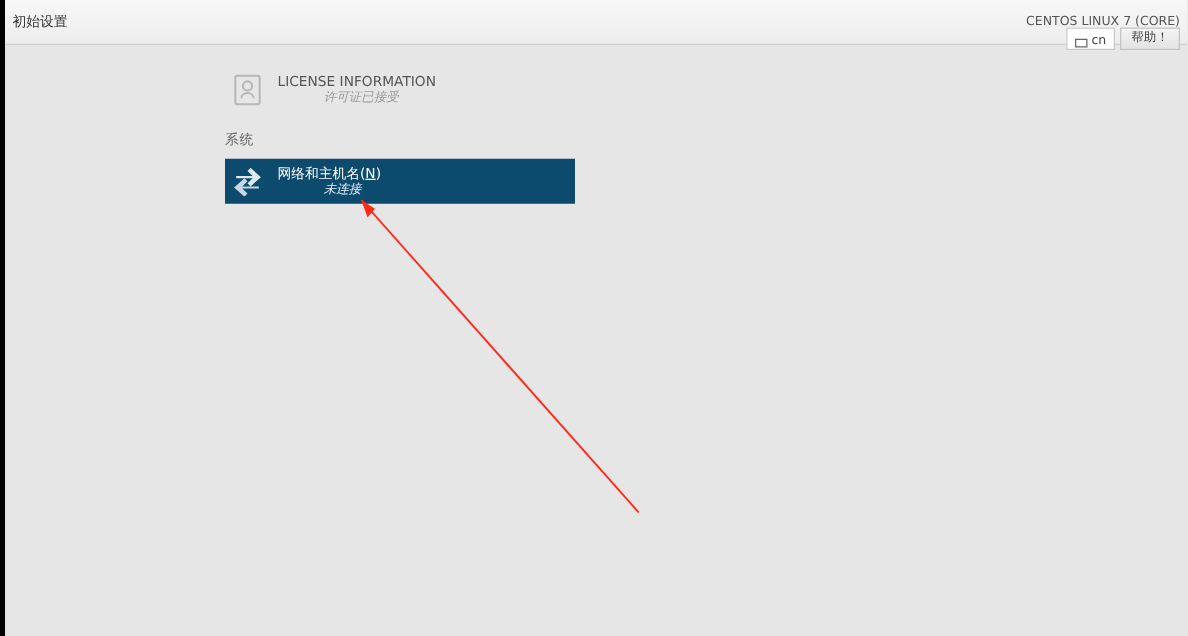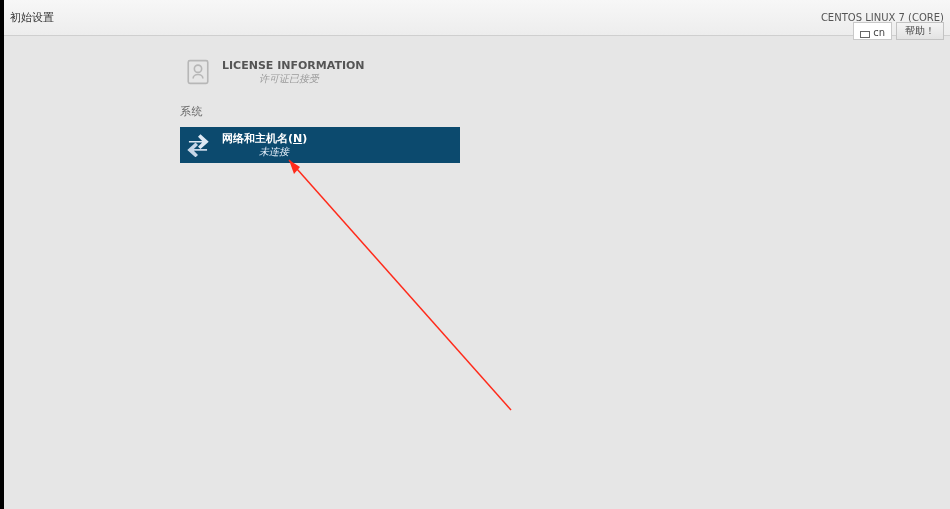--- a/index.html
+++ b/index.html
@@ -94,21 +94,21 @@
     }
     .spoke-row.selected {
       background: #0c4a6e;
       color: #fff;
     }
     .spoke-icon-box {
       width: 28px; height: 28px; display: flex; align-items: center; justify-content: center;
       flex-shrink: 0;
     }
     .spoke-text { display: flex; flex-direction: column; line-height: 1.25; }
-    .spoke-title { font-size: 11px; font-weight: bold; }
+    .spoke-title { font-size: 11px; font-weight: normal; }
     .spoke-title.light { color: #555; }
     .spoke-row.selected .spoke-title { color: #fff; }
     .spoke-status { font-size: 10px; color: #9a9a9a; font-style: italic; margin-left: 37px; }
     .spoke-row.selected .spoke-status { color: #e6f0fb; }
     .hotkey-underline { text-decoration: underline; }
     .arrow-annotation {
       position: absolute;
       z-index: 50;
       pointer-events: none;
     }

